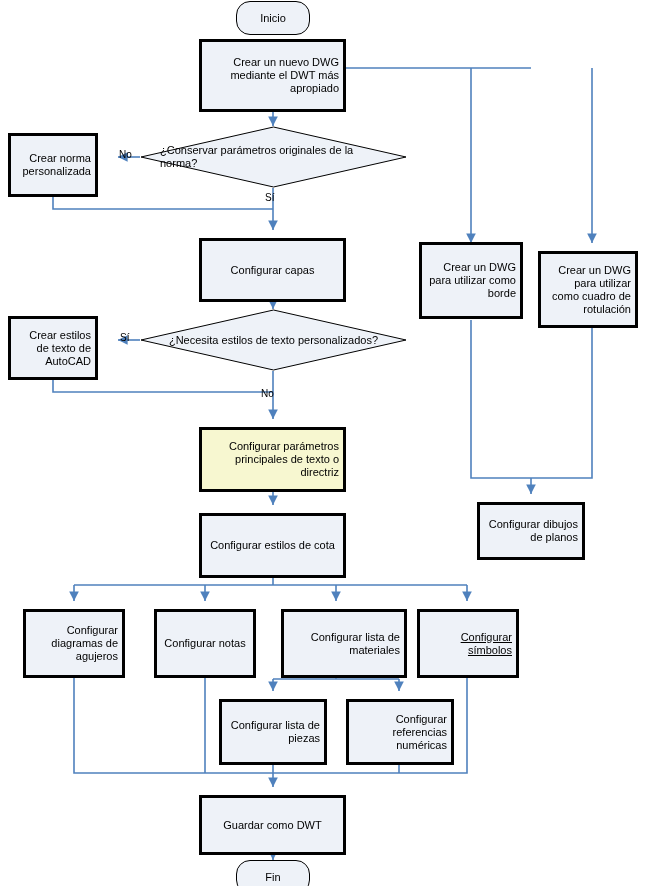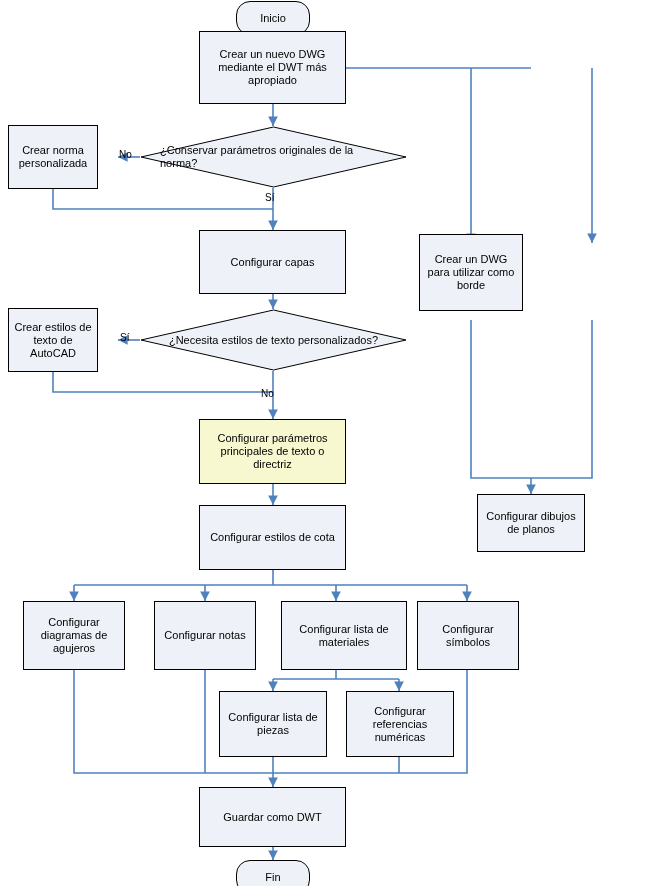--- a/index.html
+++ b/index.html
@@ -14,29 +14,30 @@
     background: #ffffff;
     font-family: "Liberation Sans", sans-serif;
     overflow: hidden;
   }
   .node {
     position: absolute;
     box-sizing: border-box;
     display: flex;
     align-items: center;
     justify-content: center;
-    text-align: center;
+    text-align: right;
     color: #000000;
     font-size: 11px;
     line-height: 13px;
     padding: 16px 4px;
   }
   .rect {
     background: #eef2f8;
-    border: 1px solid #000000;
+    border: 3px solid #000000;
+    margin-top: 8px;
   }
   .rect.highlight {
     background: #f7f7d0;
   }
   .terminator {
     background: #eef2f8;
     border: 1px solid #000000;
     border-radius: 14px;
   }
   .diamond-wrap {
@@ -190,21 +191,21 @@
   </div>
 
   <div class="node rect" style="left:154px; top:601px; width:102px; height:69px;">
     <span>Configurar notas</span>
   </div>
 
   <div class="node rect" style="left:281px; top:601px; width:126px; height:69px;">
     <span>Configurar lista de materiales</span>
   </div>
 
-  <div class="node rect" style="left:417px; top:601px; width:102px; height:69px;">
+  <div class="node rect" style="left:417px; top:601px; width:102px; height:69px;text-decoration:underline;">
     <span>Configurar símbolos</span>
   </div>
 
   <div class="node rect" style="left:346px; top:691px; width:108px; height:66px;">
     <span>Configurar referencias numéricas</span>
   </div>
 
   <div class="node rect" style="left:219px; top:691px; width:108px; height:66px;">
     <span>Configurar lista de piezas</span>
   </div>
@@ -214,20 +215,23 @@
   </div>
 
   <div class="node terminator" style="left:236px; top:860px; width:74px; height:18px;">
     <span>Fin</span>
   </div>
 
   <div class="node rect" style="left:419px; top:234px; width:104px; height:77px;">
     <span>Crear un DWG para utilizar como borde</span>
   </div>
 
+  <div class="node rect" style="left:538px; top:243px; width:100px; height:77px;">
+    <span>Crear un DWG para utilizar como cuadro de rotulación</span>
+  </div>
 
   <div class="node rect" style="left:477px; top:494px; width:108px; height:58px;">
     <span>Configurar dibujos de planos</span>
   </div>
 
   <div class="edge-label" style="left:119px; top:149px;">No</div>
   <div class="edge-label" style="left:265px; top:192px;">Sí</div>
   <div class="edge-label" style="left:120px; top:332px;">Sí</div>
   <div class="edge-label" style="left:261px; top:388px;">No</div>
 

